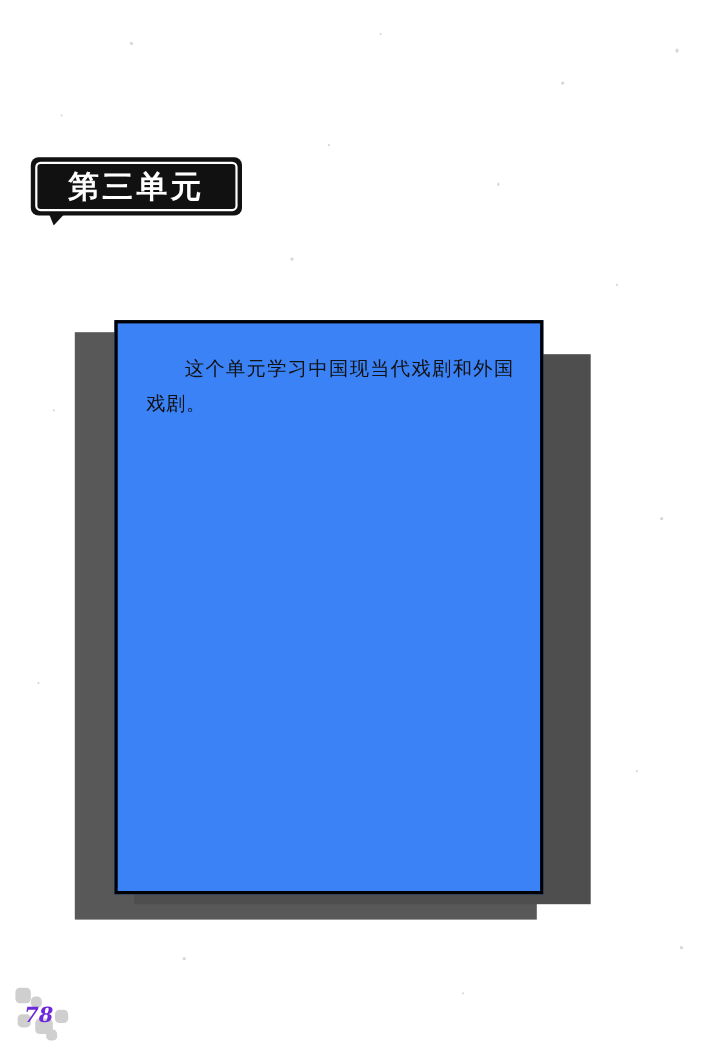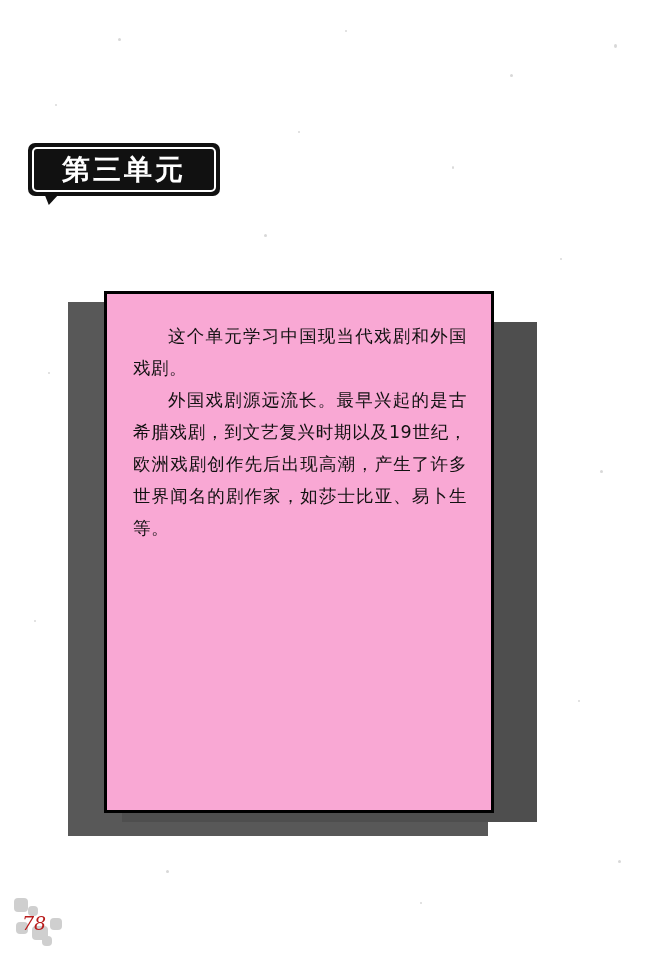--- a/index.html
+++ b/index.html
@@ -90,21 +90,21 @@
     background: #4e4e4e;
   }
 
   
   #passage-card {
     position: absolute;
     left: 104px;
     top: 291px;
     width: 390px;
     height: 522px;
-    background: #f9a8d4;
+    background: #3b82f6;
     border: 3px solid #000000;
     box-sizing: border-box;
   }
   #passage-body {
     position: absolute;
     left: 26px;
     top: 26px;
     width: 334px;
     font-size: 17.5px;
     line-height: 32px;
@@ -135,23 +135,23 @@
   #page-footer .b2 { left: 16px; top: 10px; width: 10px; height: 10px; }
   #page-footer .b3 { left: 4px;  top: 26px; width: 12px; height: 12px; }
   #page-footer .b4 { left: 20px; top: 30px; width: 16px; height: 14px; }
   #page-footer .b5 { left: 38px; top: 22px; width: 12px; height: 12px; }
   #page-footer .b6 { left: 30px; top: 40px; width: 10px; height: 10px; }
   #page-number {
     position: absolute;
     left: 10px;
     top: 16px;
     font-size: 19px;
-    font-weight: normal;
+    font-weight: bold;
     font-style: italic;
-    color: #b91c1c;
+    color: #6d28d9;
     font-family: "DejaVu Serif", serif;
   }
 </style>
 </head>
 <body>
 
 <div class="speck" style="left:118px;top:38px;width:3px;height:3px;"></div>
 <div class="speck" style="left:345px;top:30px;width:2px;height:2px;"></div>
 <div class="speck" style="left:510px;top:74px;width:3px;height:3px;"></div>
 <div class="speck" style="left:614px;top:44px;width:3px;height:4px;"></div>
@@ -174,21 +174,20 @@
   <div class="tail"></div>
   <div class="unit-text">第三单元</div>
 </div>
 
 <div class="sheet-shadow" id="sheet-shadow-back"></div>
 <div class="sheet-shadow" id="sheet-shadow-mid"></div>
 
 <div id="passage-card">
   <div id="passage-body">
     <p>这个单元学习中国现当代戏剧和外国戏剧。</p>
-    <p>外国戏剧源远流长。最早兴起的是古希腊戏剧，到文艺复兴时期以及19世纪，欧洲戏剧创作先后出现高潮，产生了许多世界闻名的剧作家，如莎士比亚、易卜生等。</p>
   </div>
 </div>
 
 <div id="page-footer">
   <div class="blob b1"></div>
   <div class="blob b2"></div>
   <div class="blob b3"></div>
   <div class="blob b4"></div>
   <div class="blob b5"></div>
   <div class="blob b6"></div>

